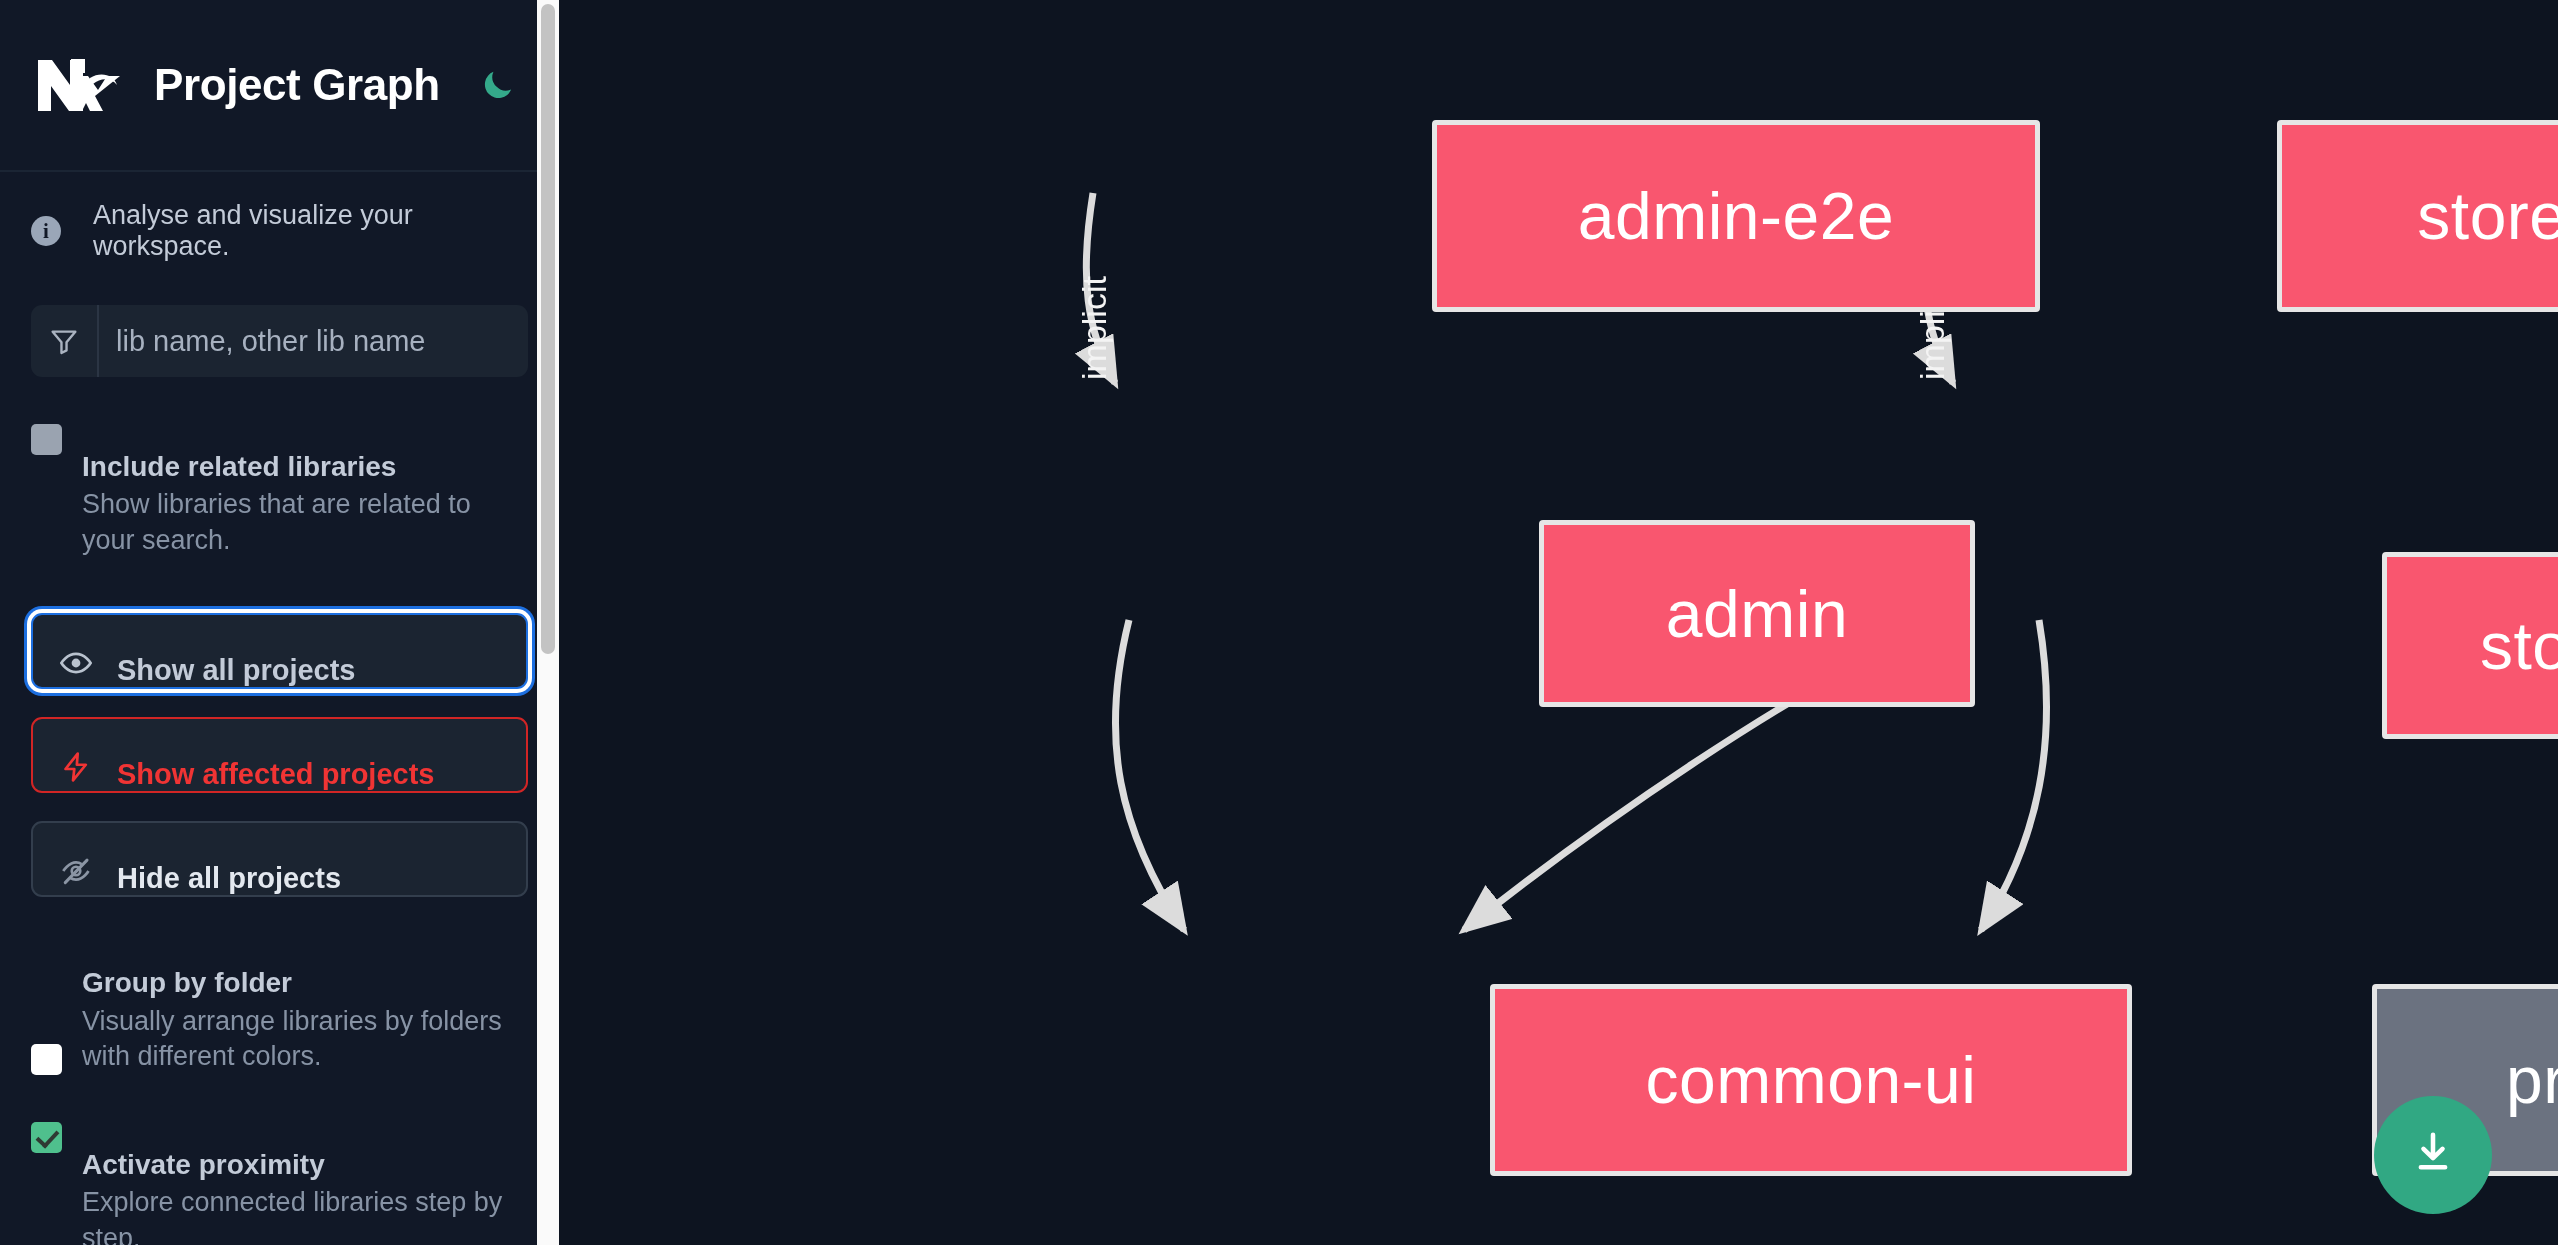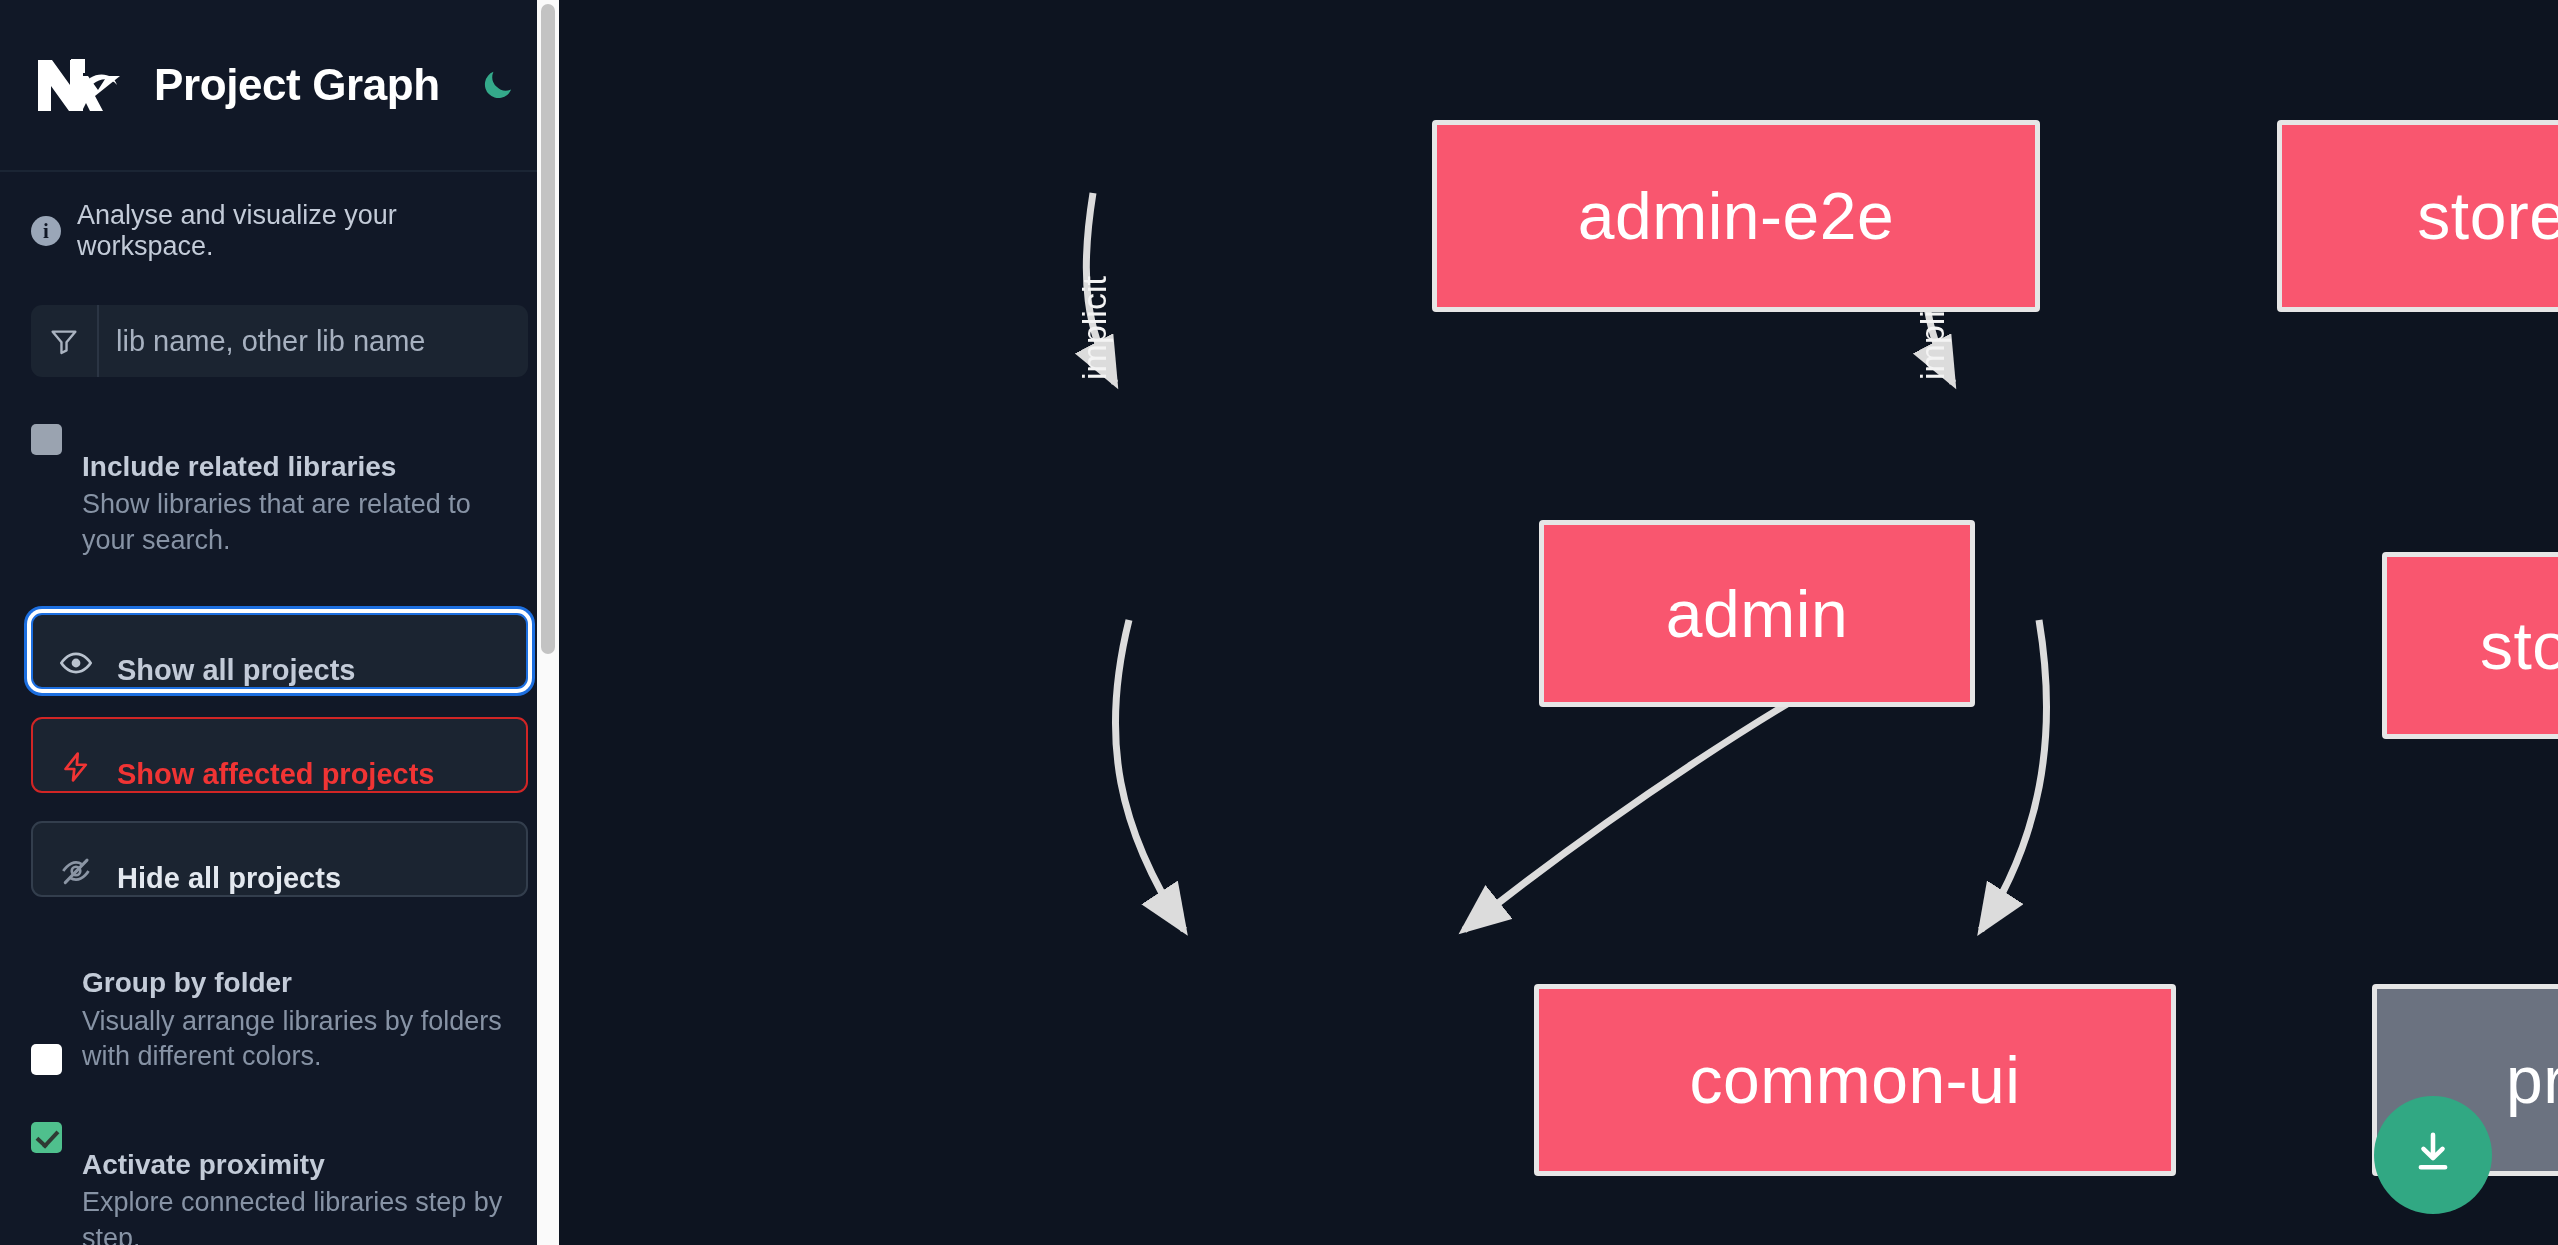--- a/index.html
+++ b/index.html
@@ -52,21 +52,21 @@
     width: 30px; height: 30px; flex: 0 0 30px;
     border-radius: 50%;
     background: #9aa6b8;
     color: #111827;
     font-size: 21px; font-weight: 700;
     font-family: "Liberation Serif", serif;
     display: flex; align-items: center; justify-content: center;
     line-height: 1;
   }
   .tagline-text {
-    margin-left: 16px;
+    margin-left: 32px;
     color: #c3cbd8;
     font-size: 27px;
   }
 
   .filter-box {
     margin-top: 55px;
     height: 72px;
     background: #1b2431;
     border-radius: 11px;
     display: flex; align-items: stretch;
@@ -337,21 +337,21 @@
       <g fill="#f4f4f4" font-family="Liberation Sans, sans-serif" font-size="34" font-weight="400">
         <text transform="translate(547,380) rotate(-90)">implicit</text>
         <text transform="translate(1385,380) rotate(-90)">implicit</text>
       </g>
     </svg>
 
     <div class="node node-pink" style="left:873px;top:120px;width:608px;height:192px">admin-e2e</div>
     <div class="node node-pink" style="left:1718px;top:120px;width:564px;height:192px">store-e2e</div>
     <div class="node node-pink" style="left:980px;top:520px;width:436px;height:187px">admin</div>
     <div class="node node-pink" style="left:1823px;top:552px;width:345px;height:187px">store</div>
-    <div class="node node-pink" style="left:975px;top:984px;width:642px;height:192px">common-ui</div>
+    <div class="node node-pink" style="left:931px;top:984px;width:642px;height:192px">common-ui</div>
     <div class="node node-grey" style="left:1813px;top:984px;width:525px;height:192px">products</div>
 
     <div class="download-fab">
       <span>
         <svg viewBox="0 0 24 24" width="52" height="52" aria-hidden="true">
           <path fill="none" stroke="#ffffff" stroke-width="2.1" stroke-linecap="round" stroke-linejoin="round" d="M12 3.6v10.2M7.6 10.1 12 14.4l4.4-4.3M6.4 18.6h11.2"></path>
         </svg>
       </span>
     </div>
   </main>

